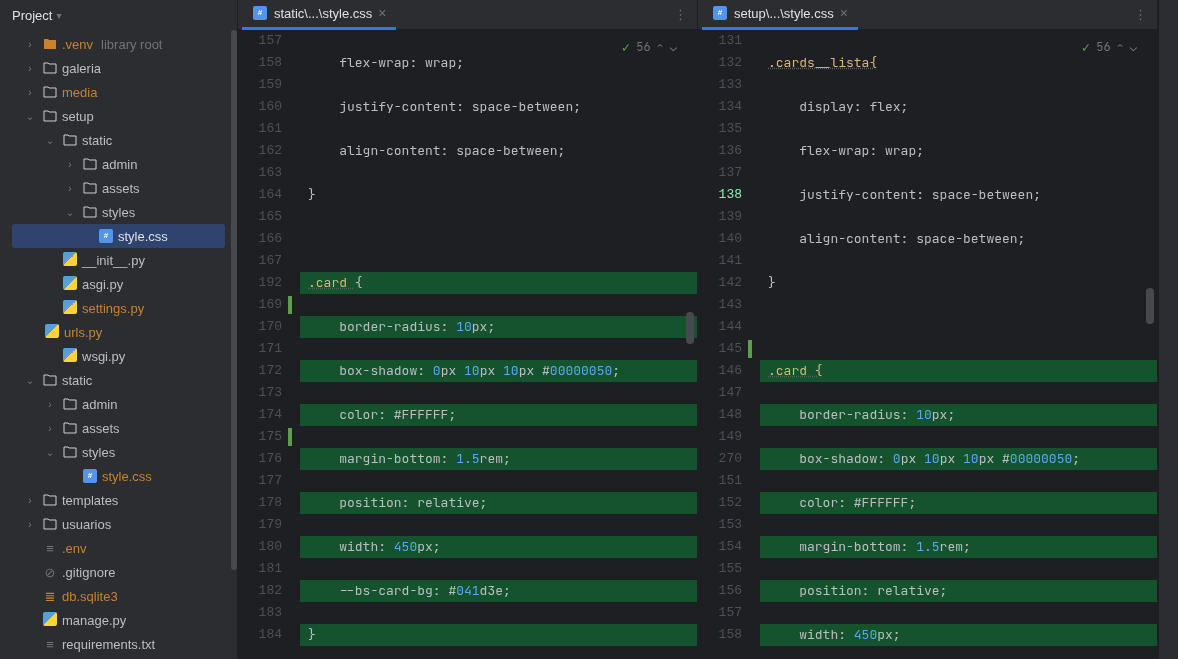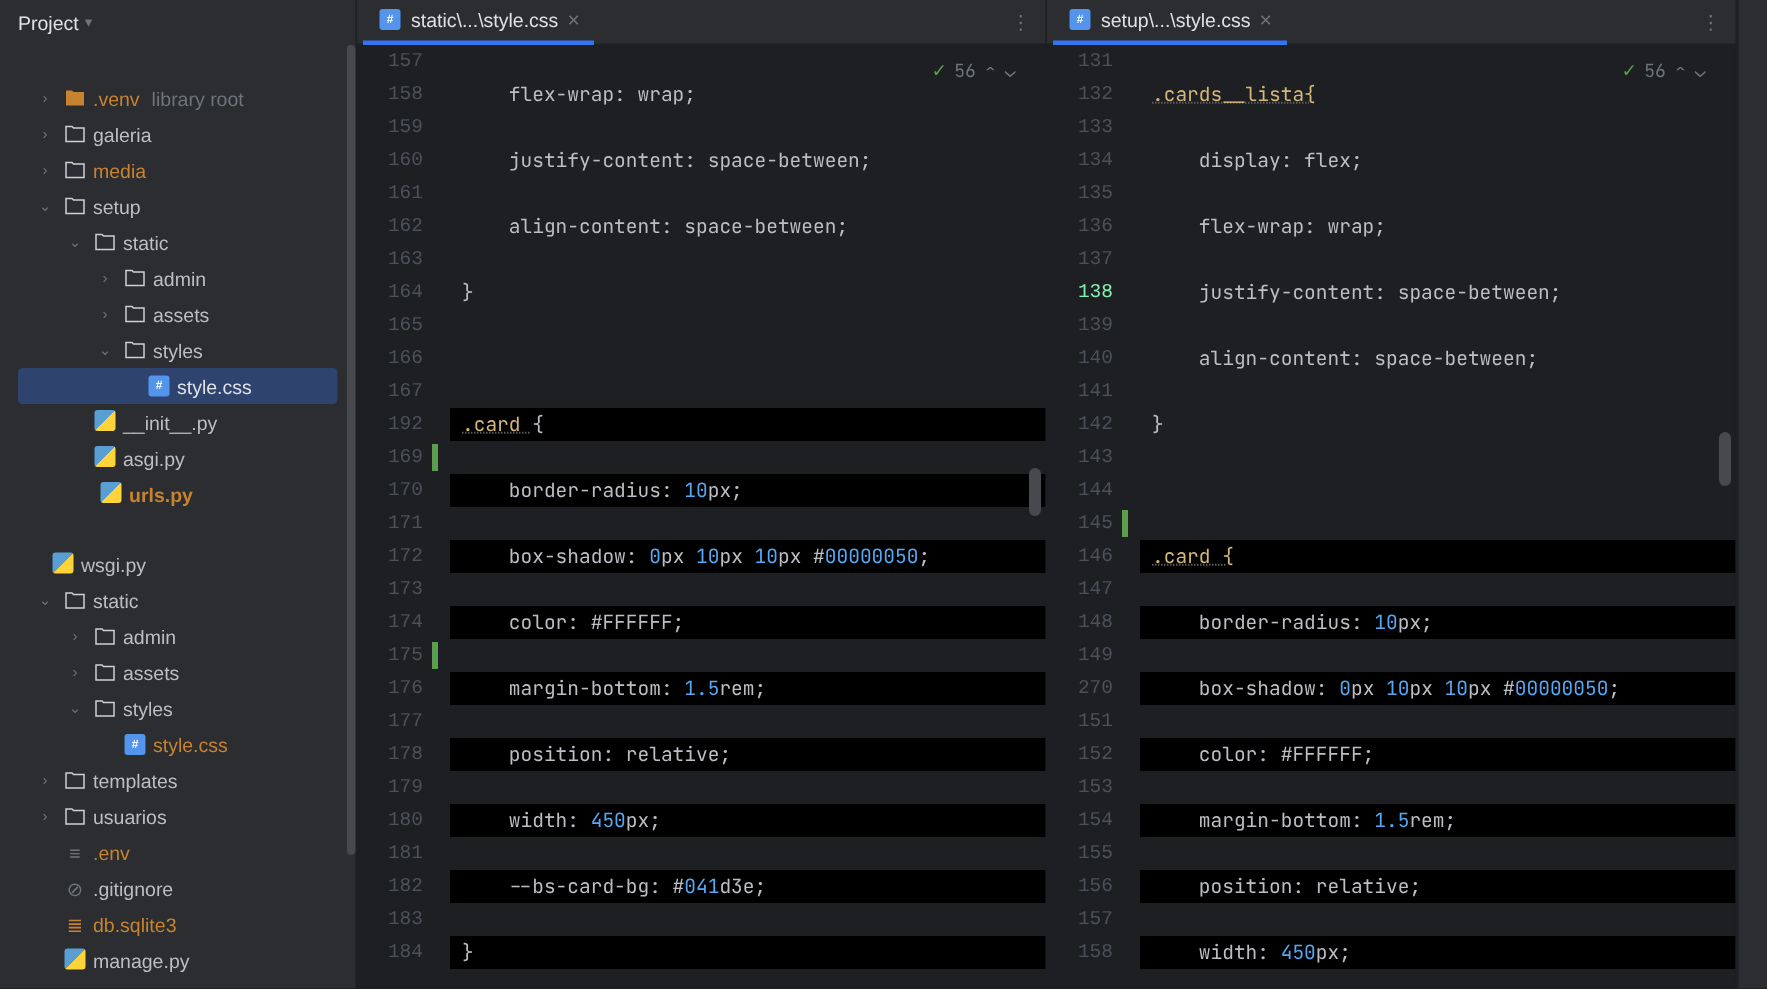--- a/index.html
+++ b/index.html
@@ -119,21 +119,21 @@
 }
 .code {
   flex: 1;
   background: #1e1f22;
   white-space: pre;
   color: #bcbec4;
   padding-top: 0;
   position: relative;
 }
 .code-line { height: 22px; padding-left: 8px; }
-.code-line.hl { background: #000000; }
+.code-line.hl { background: #14532d; }
 .num { color: #56a8f5; }
 .class-name { color: #d5b778; text-decoration: underline dotted #5a5d63; }
 .inspections {
   position: absolute;
   top: 6px;
   right: 20px;
   display: flex;
   align-items: center;
   gap: 6px;
   color: #6f737a;
@@ -181,21 +181,21 @@
   position: absolute;
   right: 0;
   width: 6px;
   background: #48494c;
   border-radius: 3px;
 }
 </style>
 </head>
 <body>
 
-<div class="sidebar" style="position:relative;gap:21px;">
+<div class="sidebar" style="position:relative;">
   <div class="project-header">
     <span>Project</span>
     <span style="font-size:10px;color:#6f737a;">▾</span>
   </div>
   <div class="tree">
 
     <div class="tree-item" style="padding-left:22px;">
       <span class="chev">›</span>
       <span class="ico">
           <svg class="folder-svg" viewBox="0 0 14 12">
@@ -290,29 +290,35 @@
       <span class="label">__init__.py</span>
     </div>
 
     <div class="tree-item" style="padding-left:62px;">
       <span class="ico">
           <span class="py-ico"></span>
         </span>
       <span class="label">asgi.py</span>
     </div>
 
-
-    <div class="tree-item" style="padding-left:66px;font-weight:bold;">
+    <div class="tree-item" style="padding-left:62px;">
       <span class="ico">
           <span class="py-ico"></span>
         </span>
+      <span class="label-orange">settings.py</span>
+    </div>
+
+    <div class="tree-item" style="padding-left:44px;">
+      <span class="ico">
+          <span class="py-ico"></span>
+        </span>
       <span class="label-orange">urls.py</span>
     </div>
 
-    <div class="tree-item" style="padding-left:34px;margin-top:23px;">
+    <div class="tree-item" style="padding-left:62px;">
       <span class="ico">
           <span class="py-ico"></span>
         </span>
       <span class="label">wsgi.py</span>
     </div>
 
     <div class="tree-item" style="padding-left:22px;">
       <span class="chev">⌄</span>
       <span class="ico">
           <svg class="folder-svg" viewBox="0 0 14 12">

